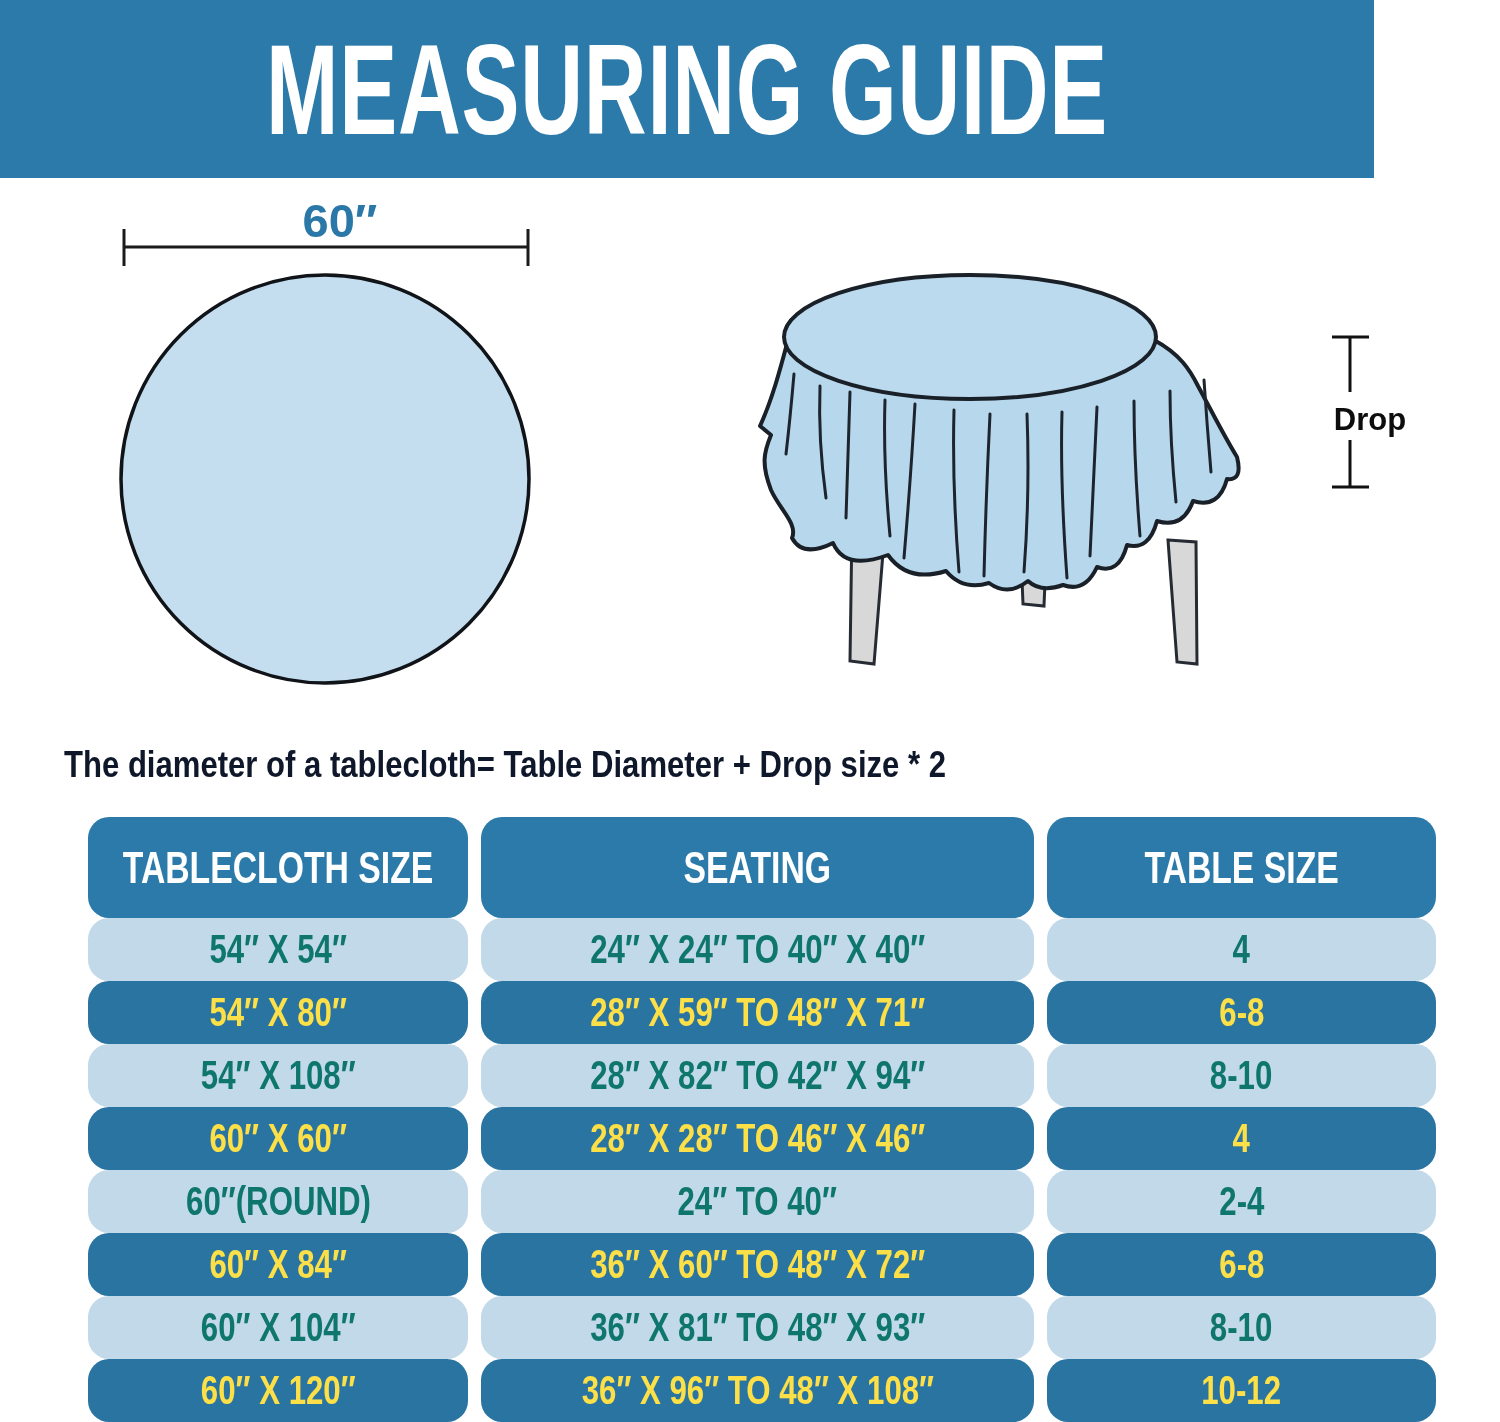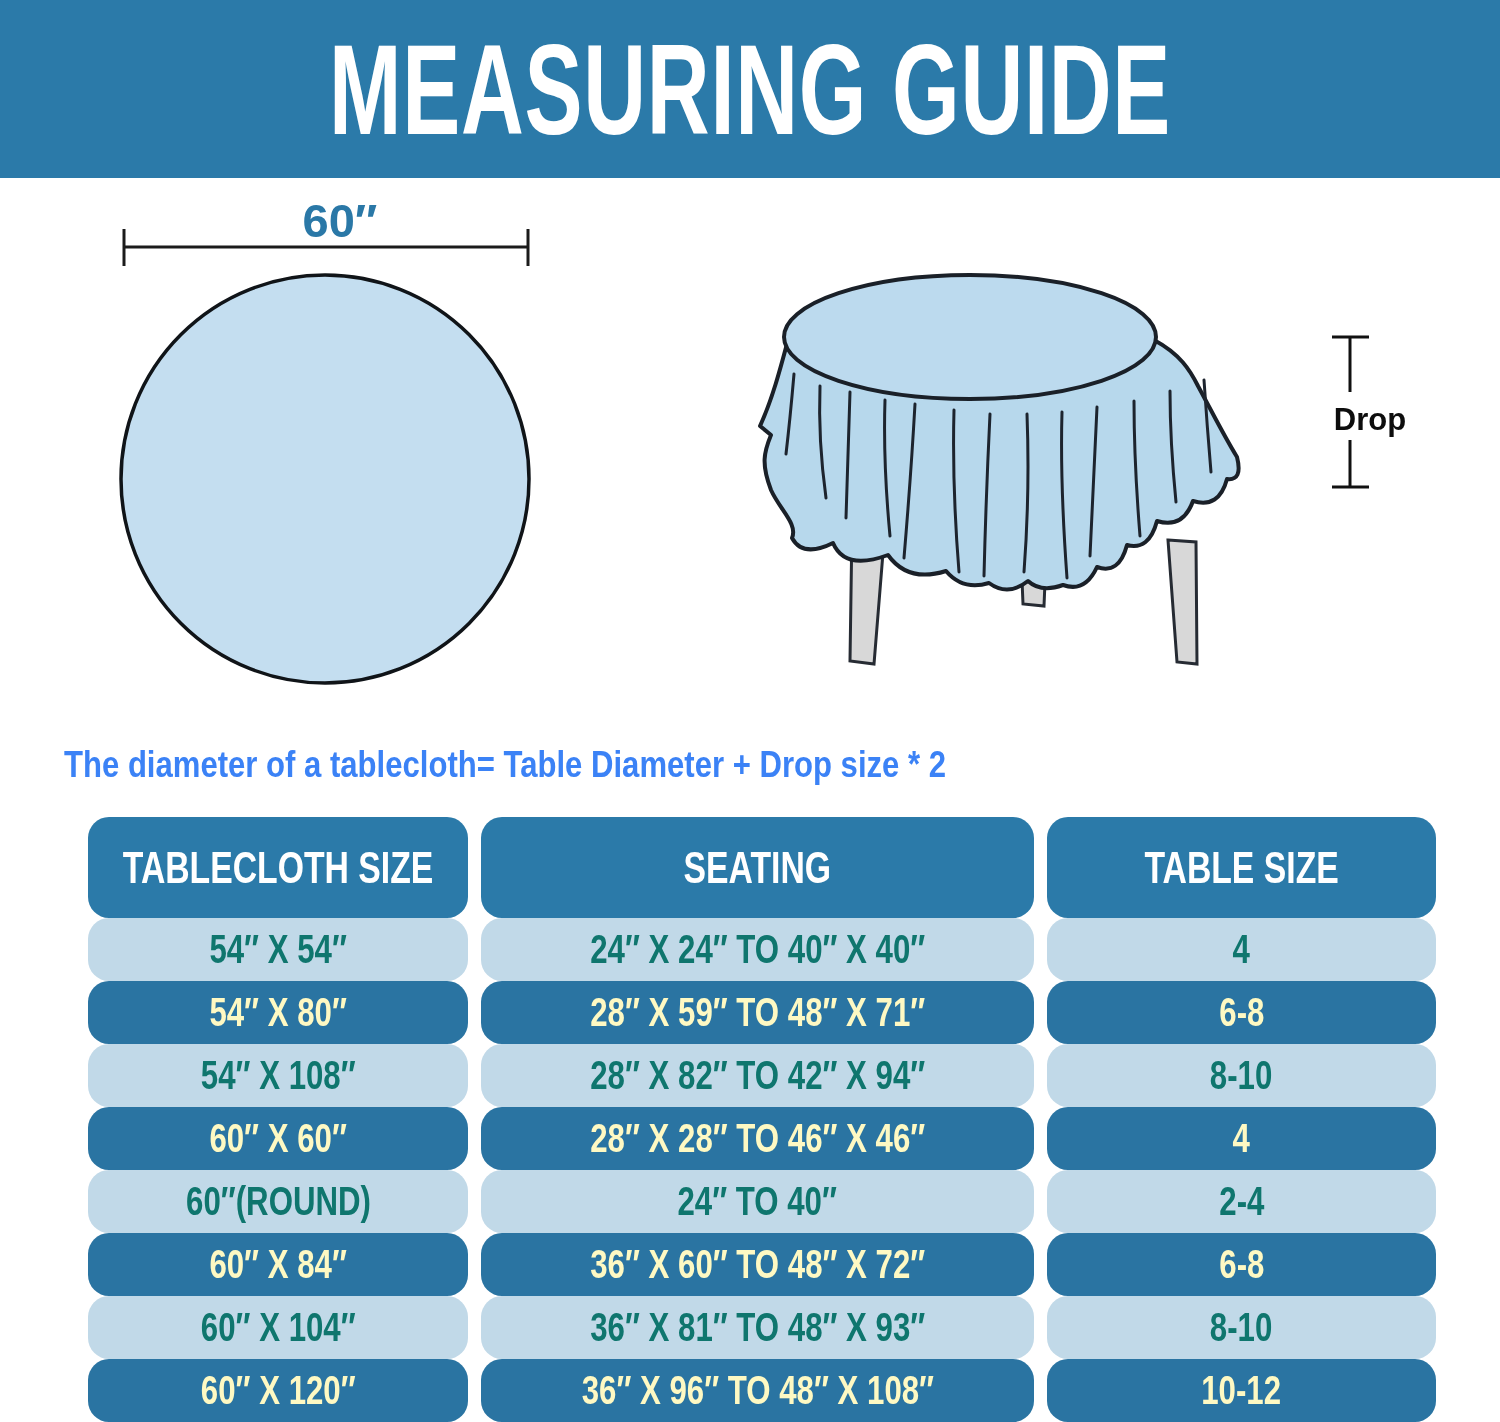--- a/index.html
+++ b/index.html
@@ -9,21 +9,21 @@
   }
   #canvas {
     position: relative;
     width: 1500px; height: 1422px;
     background: #ffffff;
     overflow: hidden;
   }
   
   #banner {
     position: absolute; left: 0; top: 0;
-    width: 1500px; height: 178px;
+    width: 1374px; height: 178px;
     background: #2b7aa9;
     display: flex; align-items: center; justify-content: center;
   }
   .cond-title {
     display: inline-block;
     transform: scaleX(0.68);
     font-size: 128px; font-weight: bold; color: #ffffff;
     white-space: nowrap; letter-spacing: 1px;
   }
   
@@ -32,21 +32,21 @@
     width: 1500px; height: 562px;
   }
   #diagram text {
     font-family: "Liberation Sans", "DejaVu Sans", sans-serif;
     font-weight: bold;
   }
   
   #formula {
     position: absolute; left: 64px; top: 744px;
     width: 1200px;
-    font-size: 37px; font-weight: bold; color: #3b82f6;
+    font-size: 37px; font-weight: bold; color: #0f172a;
     white-space: nowrap;
   }
   #formula .cond { transform-origin: left center; transform: scaleX(0.84); }
   .cond { display: inline-block; white-space: nowrap; }
   
   #size-table {
     position: absolute; left: 88px; top: 817px;
     display: grid;
     grid-template-columns: 380px 553px 389px;
     grid-template-rows: 101px repeat(8, 63px);
@@ -54,21 +54,21 @@
     background: #ffffff;
   }
   .cell {
     display: flex; align-items: center; justify-content: center;
     overflow: hidden;
     border-radius: 21px;
   }
   .cell.th { background: #2b7aa9; color: #ffffff; }
   .cell.th .cond { transform: scaleX(0.75); font-size: 45px; font-weight: bold; }
   .cell.light { background: #c1d9e8; color: #0f766e; }
-  .cell.dark  { background: #2a74a2; color: #fef9c3; }
+  .cell.dark  { background: #2a74a2; color: #fde047; }
   .cell .val { transform: scaleX(0.78); font-size: 40px; font-weight: bold; }
 </style>
 </head>
 <body>
 
 <div id="canvas">
 
   <header id="banner">
     <span class="cond-title">MEASURING GUIDE</span>
   </header>

